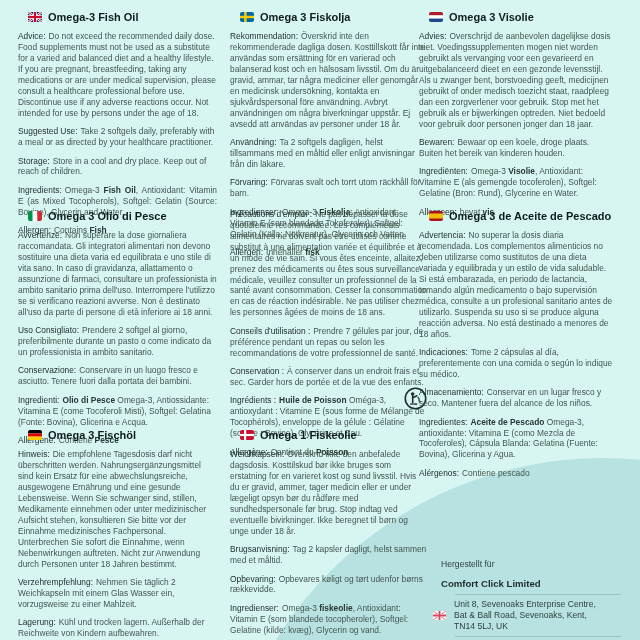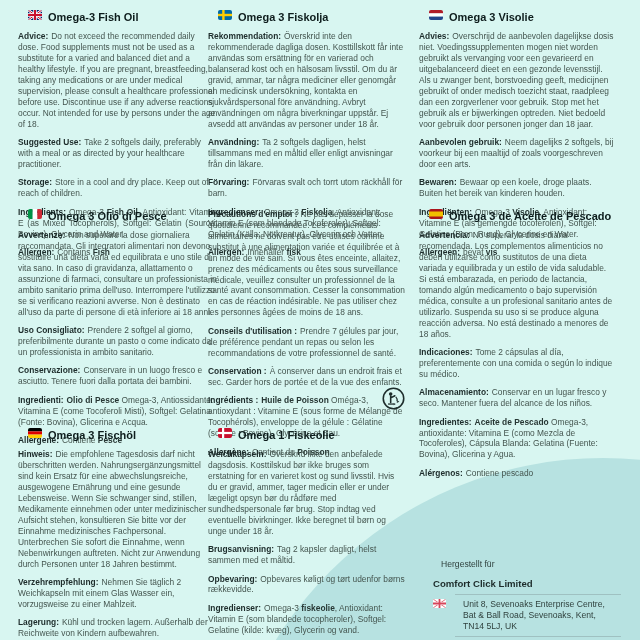--- a/index.html
+++ b/index.html
@@ -8,45 +8,45 @@
     background:#d8f6f1;
     font-family:"Liberation Sans", sans-serif;
     -webkit-font-smoothing:antialiased;
   }
   .circle-decor {
     position:absolute; left:218px; top:458px; width:770px; height:770px;
     border-radius:50%; background:#b7e2e1;
   }
   .cell { position:absolute; color:#44554f; font-size:8.4px; line-height:1.3; }
   .c1 { left:18px;  width:199px; }
-  .c2 { left:208px; width:197px; }
+  .c2 { left:230px; width:197px; }
   .c3 { left:419px; width:195px; }
   .r1 { top:10px; }
   .r2 { top:209px; }
   .r3 { top:428px; }
   h2 {
     margin:0 0 7px 0; padding-left:10px;
     font-size:11px; font-weight:bold; color:#0d1c1c;
-    display:flex; gap:6px; white-space:nowrap;
+    display:flex; align-items:center; gap:6px; white-space:nowrap;
   }
   .flag { width:14px; height:10px; border-radius:2px; overflow:hidden; flex:0 0 auto; display:block; position:relative; }
   .flag svg { display:block; }
   .flag-sm { width:13px; height:9px; border-radius:1.5px; overflow:hidden; display:block; }
   p { margin:0 0 7.5px 0; }
-  .lbl { font-weight:bold; color:#1d2c2b; margin-right:3px; }
+  .lbl { font-weight:normal; color:#1d2c2b; margin-right:3px; }
   .str { font-weight:bold; color:#273734; }
   .just { text-align:justify; }
   .fr-wrap { position:relative; }
   .triman { position:absolute; left:174px; top:178px; }
   
   .mfr { position:absolute; left:433px; top:551px; width:188px; color:#2f403d; font-size:8.6px; line-height:1.28; }
   .mfr .made { margin:8px; }
-  .mfr .co { margin:0 0 4px 0; font-weight:bold; font-size:9.6px; color:#1d2c2b; }
+  .mfr .co { margin:0 0 4px 8px; font-weight:bold; font-size:9.6px; color:#1d2c2b; }
   .sep { border-top:1px solid #9fc1c1; margin-left:22px; }
-  .addr { display:flex; gap:16px; align-items:flex-start; padding:4px 0; }
+  .addr { display:flex; gap:7px; align-items:center; padding:4px 0; }
   .addr .ico { flex:0 0 14px; display:flex; justify-content:flex-start; }
   .eu-dot { width:11px; height:11px; border-radius:50%; background:#27408B; display:block; box-shadow:0 0 0 1px #3a55a0 inset; }
 </style>
 </head>
 <body>
 
 <div class="circle-decor"></div>
 
 <section class="cell c1 r1">
   <h2>
@@ -91,21 +91,20 @@
     <span class="flag">
         <svg width="14" height="10" viewBox="0 0 14 10">
           <rect width="14" height="3.4" fill="#AE1C28"></rect>
           <rect y="3.4" width="14" height="3.2" fill="#ffffff"></rect>
           <rect y="6.6" width="14" height="3.4" fill="#21468B"></rect>
         </svg>
       </span>
     <span>Omega 3 Visolie</span>
   </h2>
   <p><span class="lbl">Advies:</span><span>Overschrijd de aanbevolen dagelijkse dosis niet. Voedingssupplementen mogen niet worden gebruikt als vervanging voor een gevarieerd en uitgebalanceerd dieet en een gezonde levensstijl. Als u zwanger bent, borstvoeding geeft, medicijnen gebruikt of onder medisch toezicht staat, raadpleeg dan een zorgverlener voor gebruik. Stop met het gebruik als er bijwerkingen optreden. Niet bedoeld voor gebruik door personen jonger dan 18 jaar.</span></p>
-  <p><span class="lbl">Aanbevolen gebruik:</span><span>Neem dagelijks 2 softgels, bij voorkeur bij een maaltijd of zoals voorgeschreven door een arts.</span></p>
   <p><span class="lbl">Bewaren:</span><span>Bewaar op een koele, droge plaats. Buiten het bereik van kinderen houden.</span></p>
   <p><span class="lbl">Ingrediënten:</span><span>Omega-3 </span><span class="str">Visolie</span><span>, Antioxidant: Vitamine E (als gemengde tocoferolen), Softgel: Gelatine (Bron: Rund), Glycerine en Water.</span></p>
   <p><span class="lbl">Allergeen:</span><span>bevat </span><span class="str">vis</span></p>
 </section>
 
 <section class="cell c1 r2">
   <h2>
     <span class="flag">
         <svg width="14" height="10" viewBox="0 0 14 10">
           <rect width="4.7" height="10" fill="#009246"></rect>

